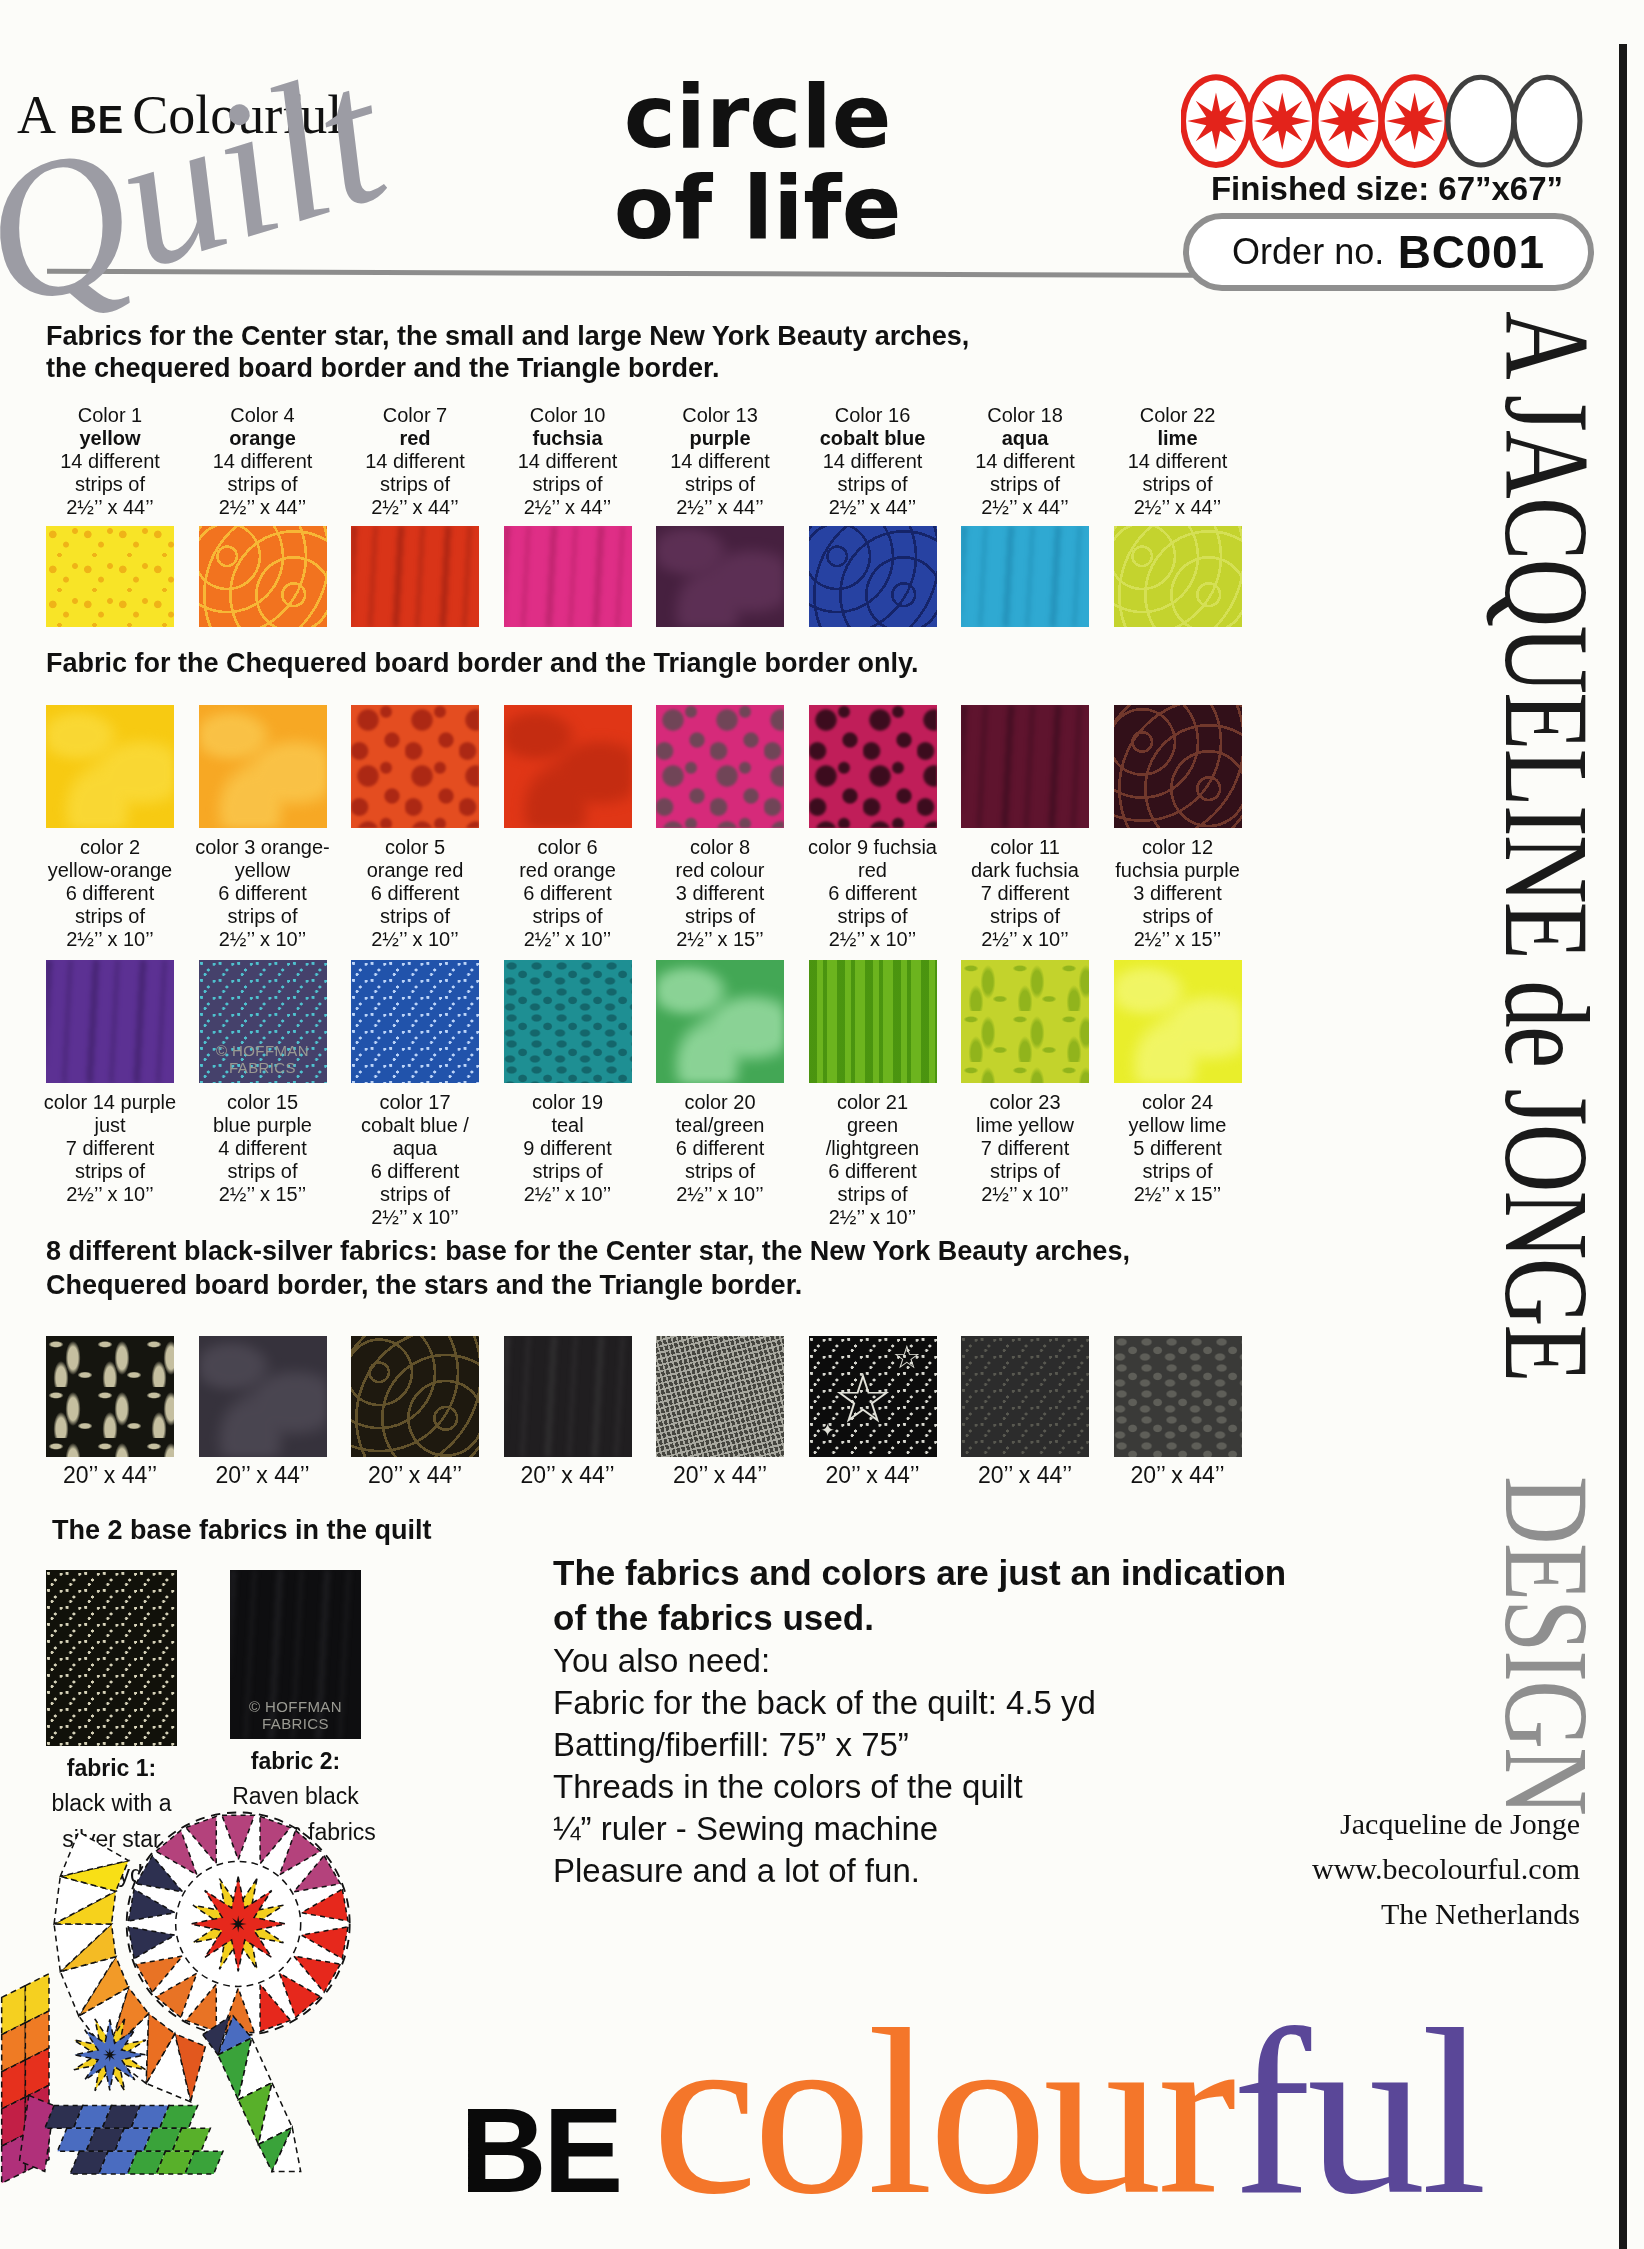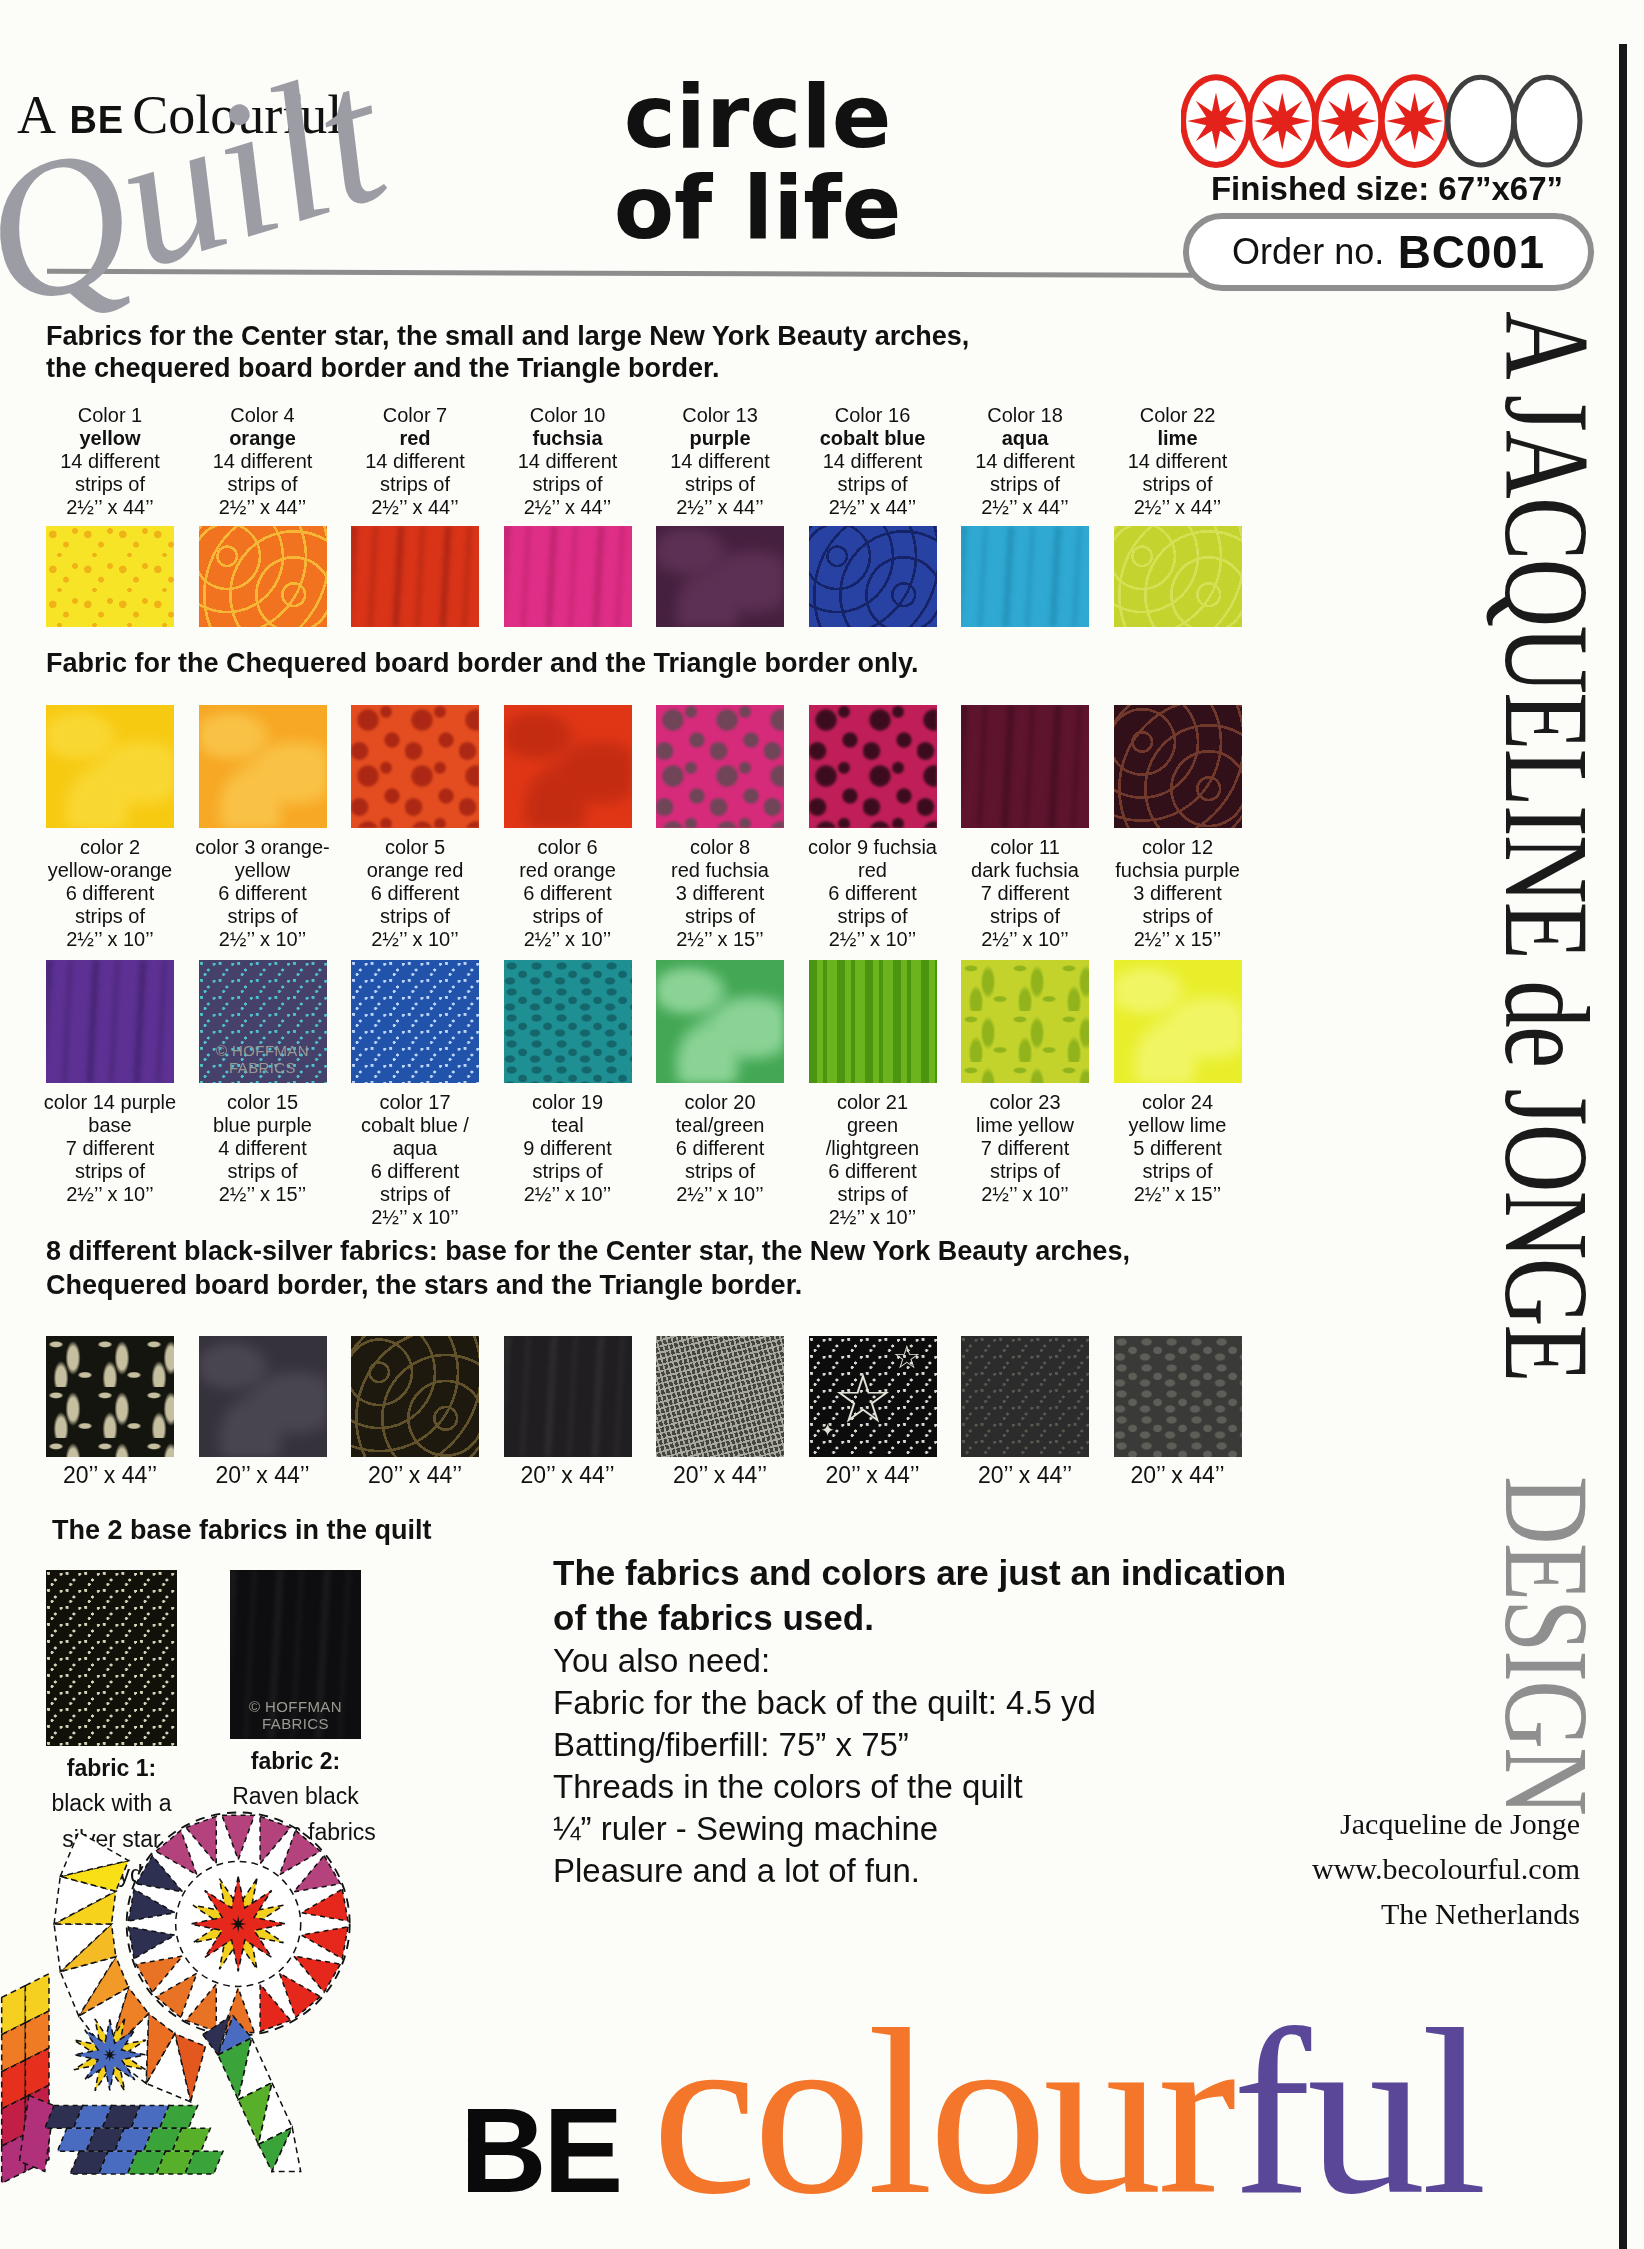--- a/index.html
+++ b/index.html
@@ -285,21 +285,21 @@
           <div class="lab">red orange</div>
           <div class="lab">6 different</div>
           <div class="lab">strips of</div>
           <div class="lab">2½’’ x 10’’</div>
         </div>
       </div>
       <div class="col">
         <div class="sw pat-floral" style="background: rgb(214, 42, 122); --tx: #5f4a52;"></div>
         <div class="labwrap">
           <div class="lab">color 8</div>
-          <div class="lab">red fuchsia</div>
+          <div class="lab">red colour</div>
           <div class="lab">3 different</div>
           <div class="lab">strips of</div>
           <div class="lab">2½’’ x 15’’</div>
         </div>
       </div>
       <div class="col">
         <div class="sw pat-floral" style="background: rgb(192, 30, 89); --tx: #260a14;"></div>
         <div class="labwrap">
           <div class="lab">color 9 fuchsia</div>
           <div class="lab">red</div>
@@ -327,21 +327,21 @@
           <div class="lab">strips of</div>
           <div class="lab">2½’’ x 15’’</div>
         </div>
       </div>
     </div>
   <div class="cols" id="row3" style="top:960px">
       <div class="col">
         <div class="sw pat-streaks" style="background: rgb(92, 49, 147); --tx: #371c5e;"></div>
         <div class="labwrap">
           <div class="lab">color 14 purple</div>
-          <div class="lab">base</div>
+          <div class="lab">just</div>
           <div class="lab">7 different</div>
           <div class="lab">strips of</div>
           <div class="lab">2½’’ x 10’’</div>
         </div>
       </div>
       <div class="col">
         <div class="sw pat-speckle" style="background: rgb(69, 65, 107); --tx: #4fc2cf;">
           <span class="watermark">© HOFFMAN FABRICS</span>
         </div>
         <div class="labwrap">

